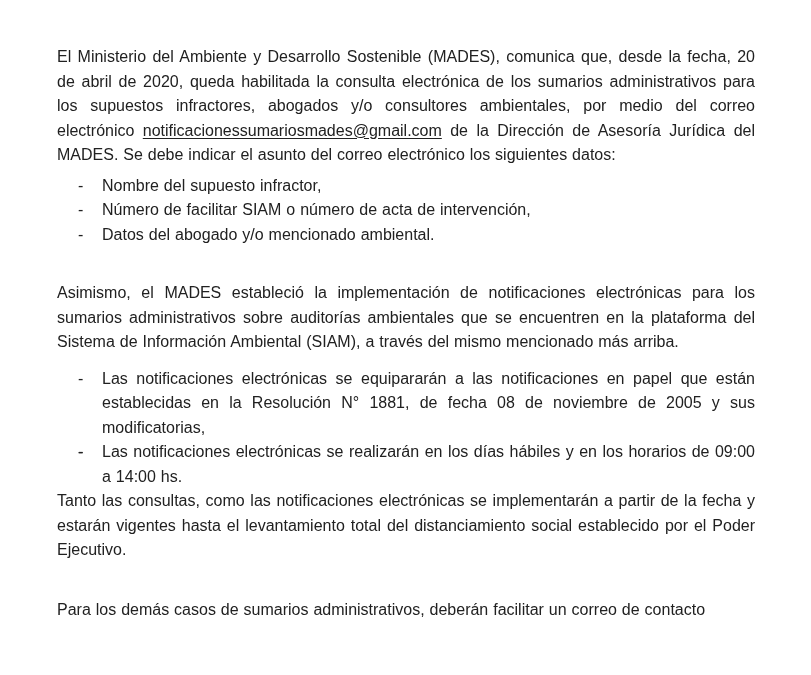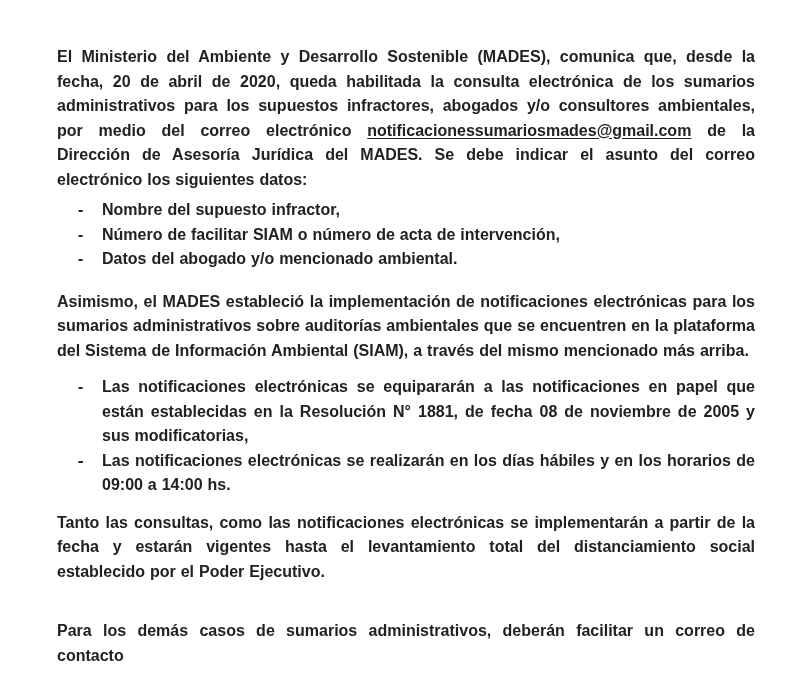--- a/index.html
+++ b/index.html
@@ -19,21 +19,20 @@
     padding: 45px 56px 0 57px;
     overflow: hidden;
     background: #ffffff;
     font-family: "Liberation Sans", "DejaVu Sans", sans-serif;
     font-size: 16px;
     line-height: 24.5px;
     color: #212121;
     text-align: justify;
     word-spacing: 0.5px;
     filter: blur(0.3px);
-    font-weight: bold;
   }
   .para {
     margin: 0;
   }
   .email {
     text-decoration: underline;
     text-underline-offset: 2px;
   }
   .list {
     margin-top: 6px;
@@ -41,27 +40,26 @@
   .list-item {
     position: relative;
     padding-left: 45px;
   }
   .dash-marker {
     position: absolute;
     left: 21px;
     top: 0;
   }
   .para-second {
-    margin-top: 18px;
+    margin-top: 34px;
   }
   .list-second {
     margin-top: 12px;
   }
   .para-third {
-    margin-top: 13px;
   }
   .para-partial {
     margin-top: 35px;
   }
 </style>
 </head>
 <body>
 
 <div class="page">
 

